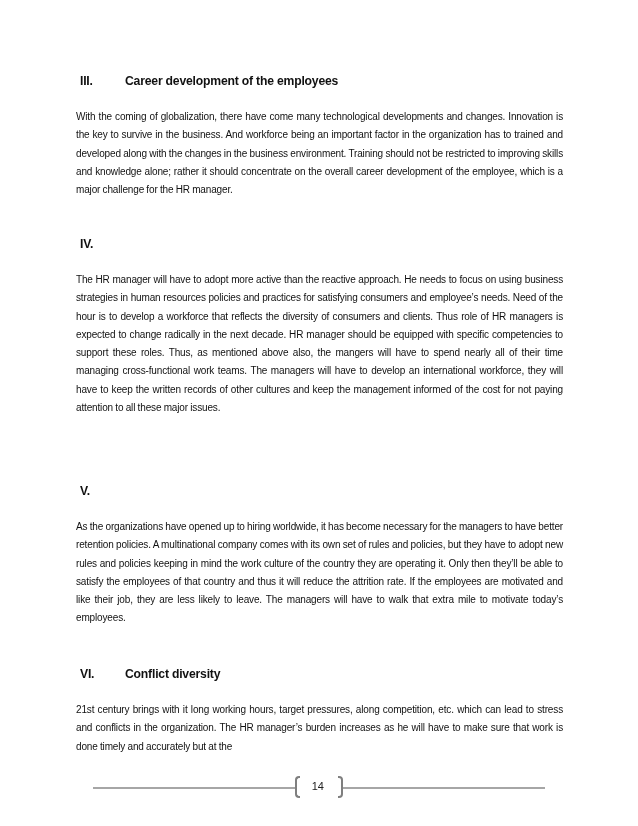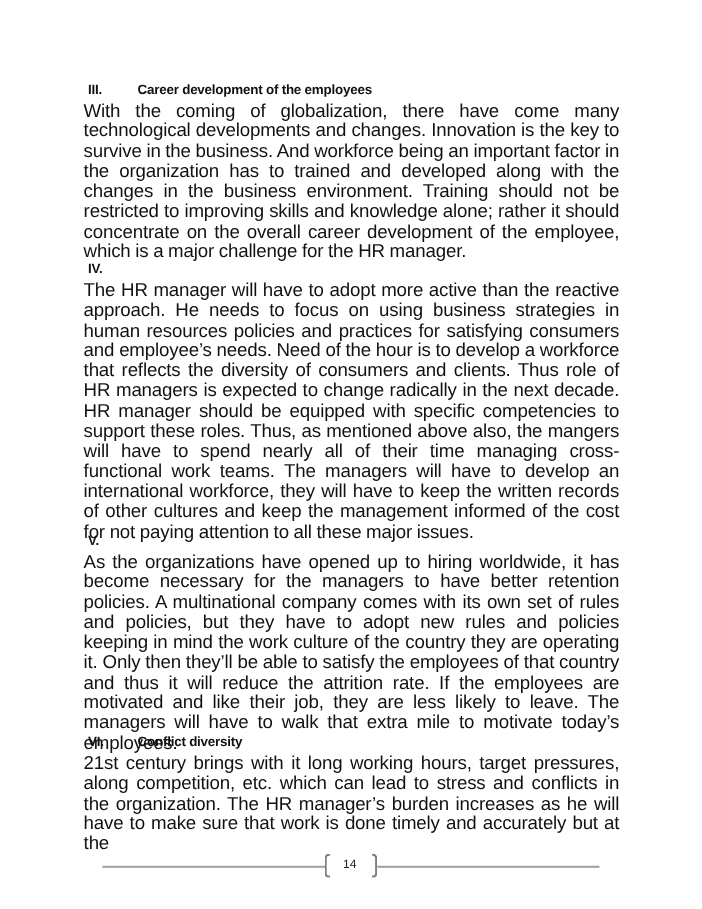--- a/index.html
+++ b/index.html
@@ -3,21 +3,21 @@
   <meta charset="utf-8">
   <style>
     html, body { margin: 0; padding: 0; background: #ffffff; }
     body { width: 638px; height: 826px; position: relative; overflow: hidden;
            font-family: "Liberation Sans", "DejaVu Sans", sans-serif; color: #111; }
     .page { position: absolute; left: 0; top: 0; width: 638px; height: 580px; }
     .section { position: absolute; left: 76px; width: 487px; }
     .heading { position: relative; height: 18px; font-size: 12.2px; font-weight: bold; letter-spacing: -0.2px; }
     .heading .num { position: absolute; left: 4px; top: 0; }
     .heading .title { position: absolute; left: 37px; top: 0; margin-left: 12px; }
-    .body-text { margin-top: 0; font-size: 17px; line-height: 18.3px; text-align: justify;
+    .body-text { margin-top: 16px; font-size: 10px; line-height: 18.3px; text-align: justify;
                  letter-spacing: -0.15px; word-spacing: -0.3px; }
     .footer { position: absolute; left: 93px; top: 776px; width: 452px; height: 24px; }
     .footer .line-left { position: absolute; left: 0; top: 11px; width: 203px; height: 1.5px; background: #a6a6a6; }
     .footer .line-right { position: absolute; left: 250px; top: 11px; width: 202px; height: 1.5px; background: #a6a6a6; }
     .footer .bracket-left, .footer .bracket-right {
       position: absolute; top: 0; width: 5px; height: 22px; border: 2px solid #7f7f7f; box-sizing: border-box;
     }
     .footer .bracket-left { left: 202px; border-right: none; border-radius: 4px 0 0 4px; }
     .footer .bracket-right { left: 245px; border-left: none; border-radius: 0 4px 4px 0; }
     .footer .page-number { position: absolute; left: 193px; width: 38px; top: 4px; text-align: right; font-size: 11px; color: #222; }

